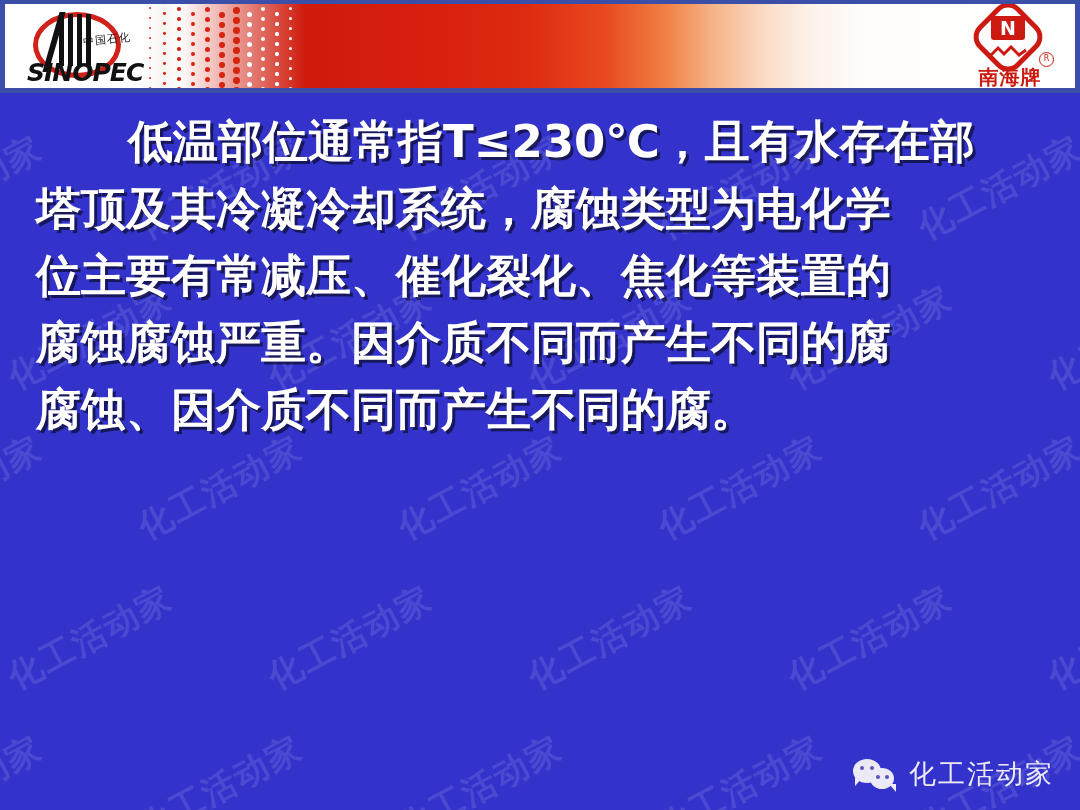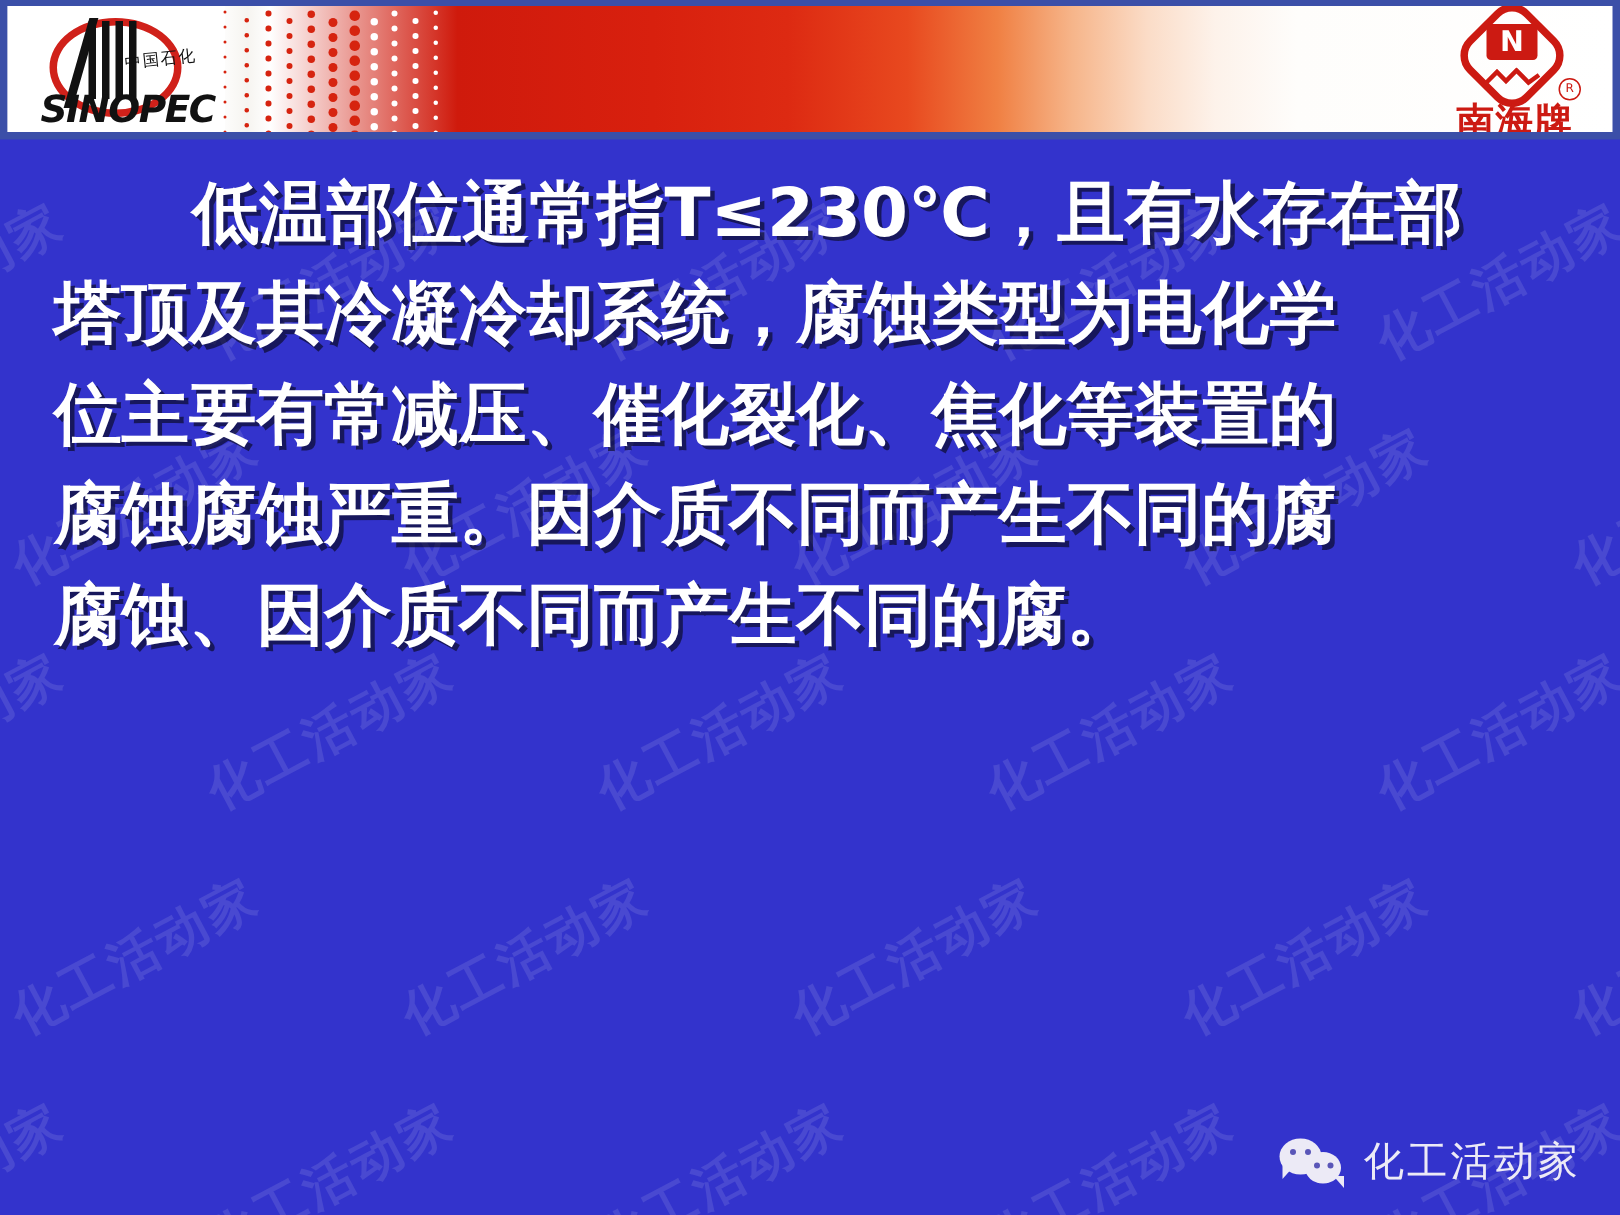--- a/index.html
+++ b/index.html
@@ -209,21 +209,21 @@
     color: #cc1a12;
     font-size: 8px;
     line-height: 12px;
     text-align: center;
   }
   #nanhai-text {
     position: absolute;
     left: 0; top: 60px;
     width: 118px;
     text-align: center;
-    font-size: 25px;
+    font-size: 20px;
     font-weight: bold;
     color: #cc1a12;
     letter-spacing: 1px;
     white-space: nowrap;
     font-family: "DejaVu Sans", "Liberation Sans", sans-serif;
   }
 
   
   #body-text {
     position: absolute;

